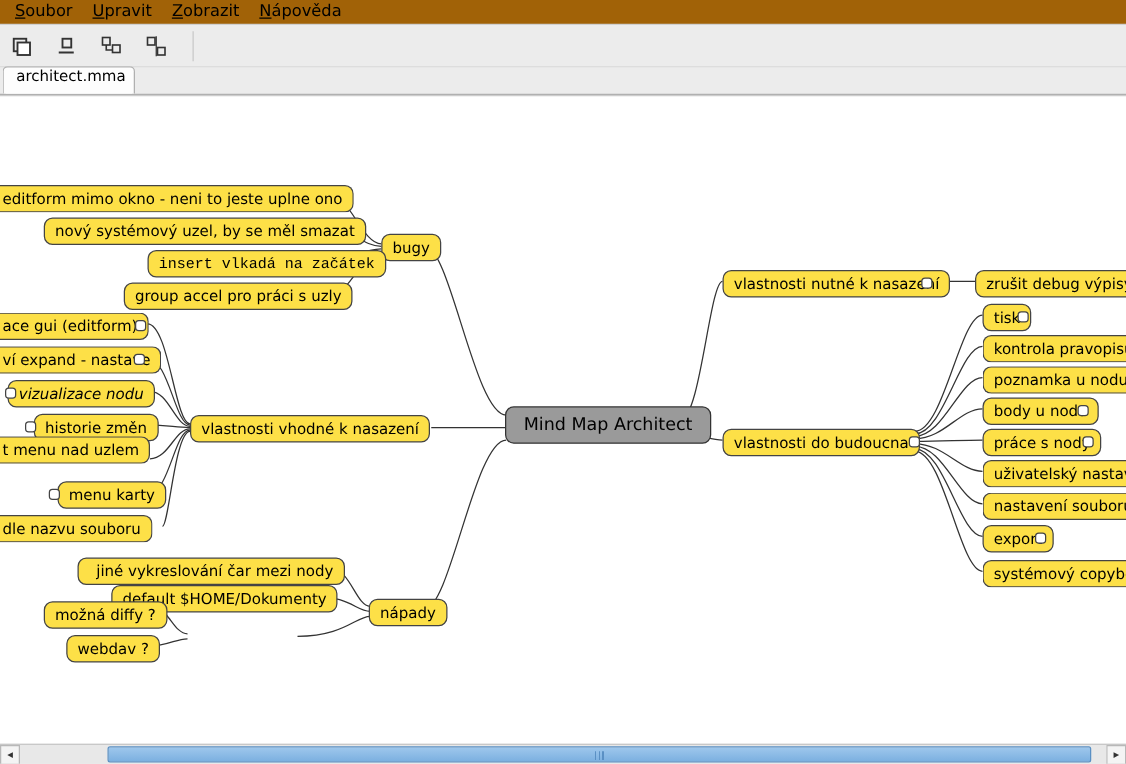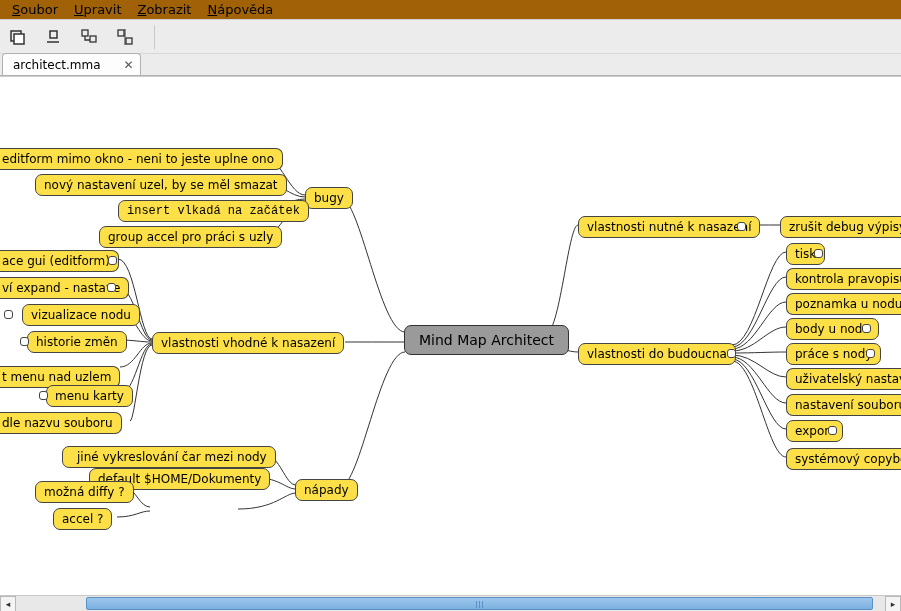--- a/index.html
+++ b/index.html
@@ -62,20 +62,21 @@
     height: 22px;
     background: #fdfdfd;
     border: 1px solid #b0b0b0;
     border-bottom: none;
     border-top-left-radius: 4px;
     border-top-right-radius: 4px;
     display: flex; align-items: center;
     padding: 0 6px 0 10px;
     font-size: 12px;
     gap: 23px;
+    flex-direction: column;
   }
   .tab .close {
     font-size: 12px; color: #555;
     cursor: default;
     font-weight: bold;
   }
 
   
   .canvas-wrap {
     position: relative;
@@ -238,43 +239,43 @@
       <path d="M732 280 C755 280 768 326 786 326"></path>
       <path d="M732 282 C755 282 768 352 786 352"></path>
       <path d="M732 284 C755 284 768 380 786 380"></path>
     </g>
   </svg>
 
   <div class="node root" style="left:404px; top:248px;"><span>Mind Map Architect</span></div>
 
   <div class="node" style="left:305px; top:110px;"><span>bugy</span></div>
   <div class="node clipL" style="left:0px; top:71px;"><span>editform mimo okno - neni to jeste uplne ono</span></div>
-  <div class="node" style="left:35px; top:97px;"><span>nový nastavení uzel, by se měl smazat</span></div>
+  <div class="node" style="left:35px; top:97px;"><span>nový systémový uzel, by se měl smazat</span></div>
   <div class="node" style="left:118px; top:123px;font-family:Liberation Mono, monospace;"><span>insert vlkadá na začátek</span></div>
   <div class="node" style="left:99px; top:149px;"><span>group accel pro práci s uzly</span></div>
 
   <div class="node" style="left:152px; top:255px;"><span>vlastnosti vhodné k nasazení</span></div>
   <div class="node clipL" style="left:0px; top:173px;"><span>ace gui (editform)</span></div>
   <div class="handle" style="left:108px; top:179px;"></div>
   <div class="node clipL" style="left:0px; top:200px;"><span>ví expand - nastave</span></div>
   <div class="handle" style="left:107px; top:206px;"></div>
-  <div class="node" style="left:22px; top:227px;"><span>vizualizace nodu</span></div>
+  <div class="node" style="left:6px; top:227px;font-style:italic;"><span>vizualizace nodu</span></div>
   <div class="handle" style="left:4px; top:233px;"></div>
   <div class="node" style="left:27px; top:254px;"><span>historie změn</span></div>
   <div class="handle" style="left:20px; top:260px;"></div>
-  <div class="node clipL" style="left:0px; top:289px;text-align:center;"><span>t menu nad uzlem</span></div>
+  <div class="node clipL" style="left:0px; top:272px;text-align:center;"><span>t menu nad uzlem</span></div>
   <div class="node" style="left:46px; top:308px;"><span>menu karty</span></div>
   <div class="handle" style="left:39px; top:314px;"></div>
   <div class="node clipL" style="left:0px; top:335px;"><span>dle nazvu souboru</span></div>
 
   <div class="node" style="left:295px; top:402px;"><span>nápady</span></div>
   <div class="node" style="left:62px; top:369px;padding-left:14px;"><span>jiné vykreslování čar mezi nody</span></div>
   <div class="node" style="left:89px; top:391px;"><span>default $HOME/Dokumenty</span></div>
   <div class="node" style="left:35px; top:404px;"><span>možná diffy ?</span></div>
-  <div class="node" style="left:53px; top:431px;"><span>accel ?</span></div>
+  <div class="node" style="left:53px; top:431px;"><span>webdav ?</span></div>
 
   <div class="node" style="left:578px; top:139px;"><span>vlastnosti nutné k nasazení</span></div>
   <div class="handle" style="left:737px; top:145px;"></div>
   <div class="node" style="left:780px; top:139px;"><span>zrušit debug výpisy</span></div>
 
   <div class="node" style="left:578px; top:266px;"><span>vlastnosti do budoucna</span></div>
   <div class="handle" style="left:727px; top:272px;"></div>
 
   <div class="node" style="left:786px; top:166px;"><span>tisk</span></div>
   <div class="handle" style="left:814px; top:172px;"></div>

